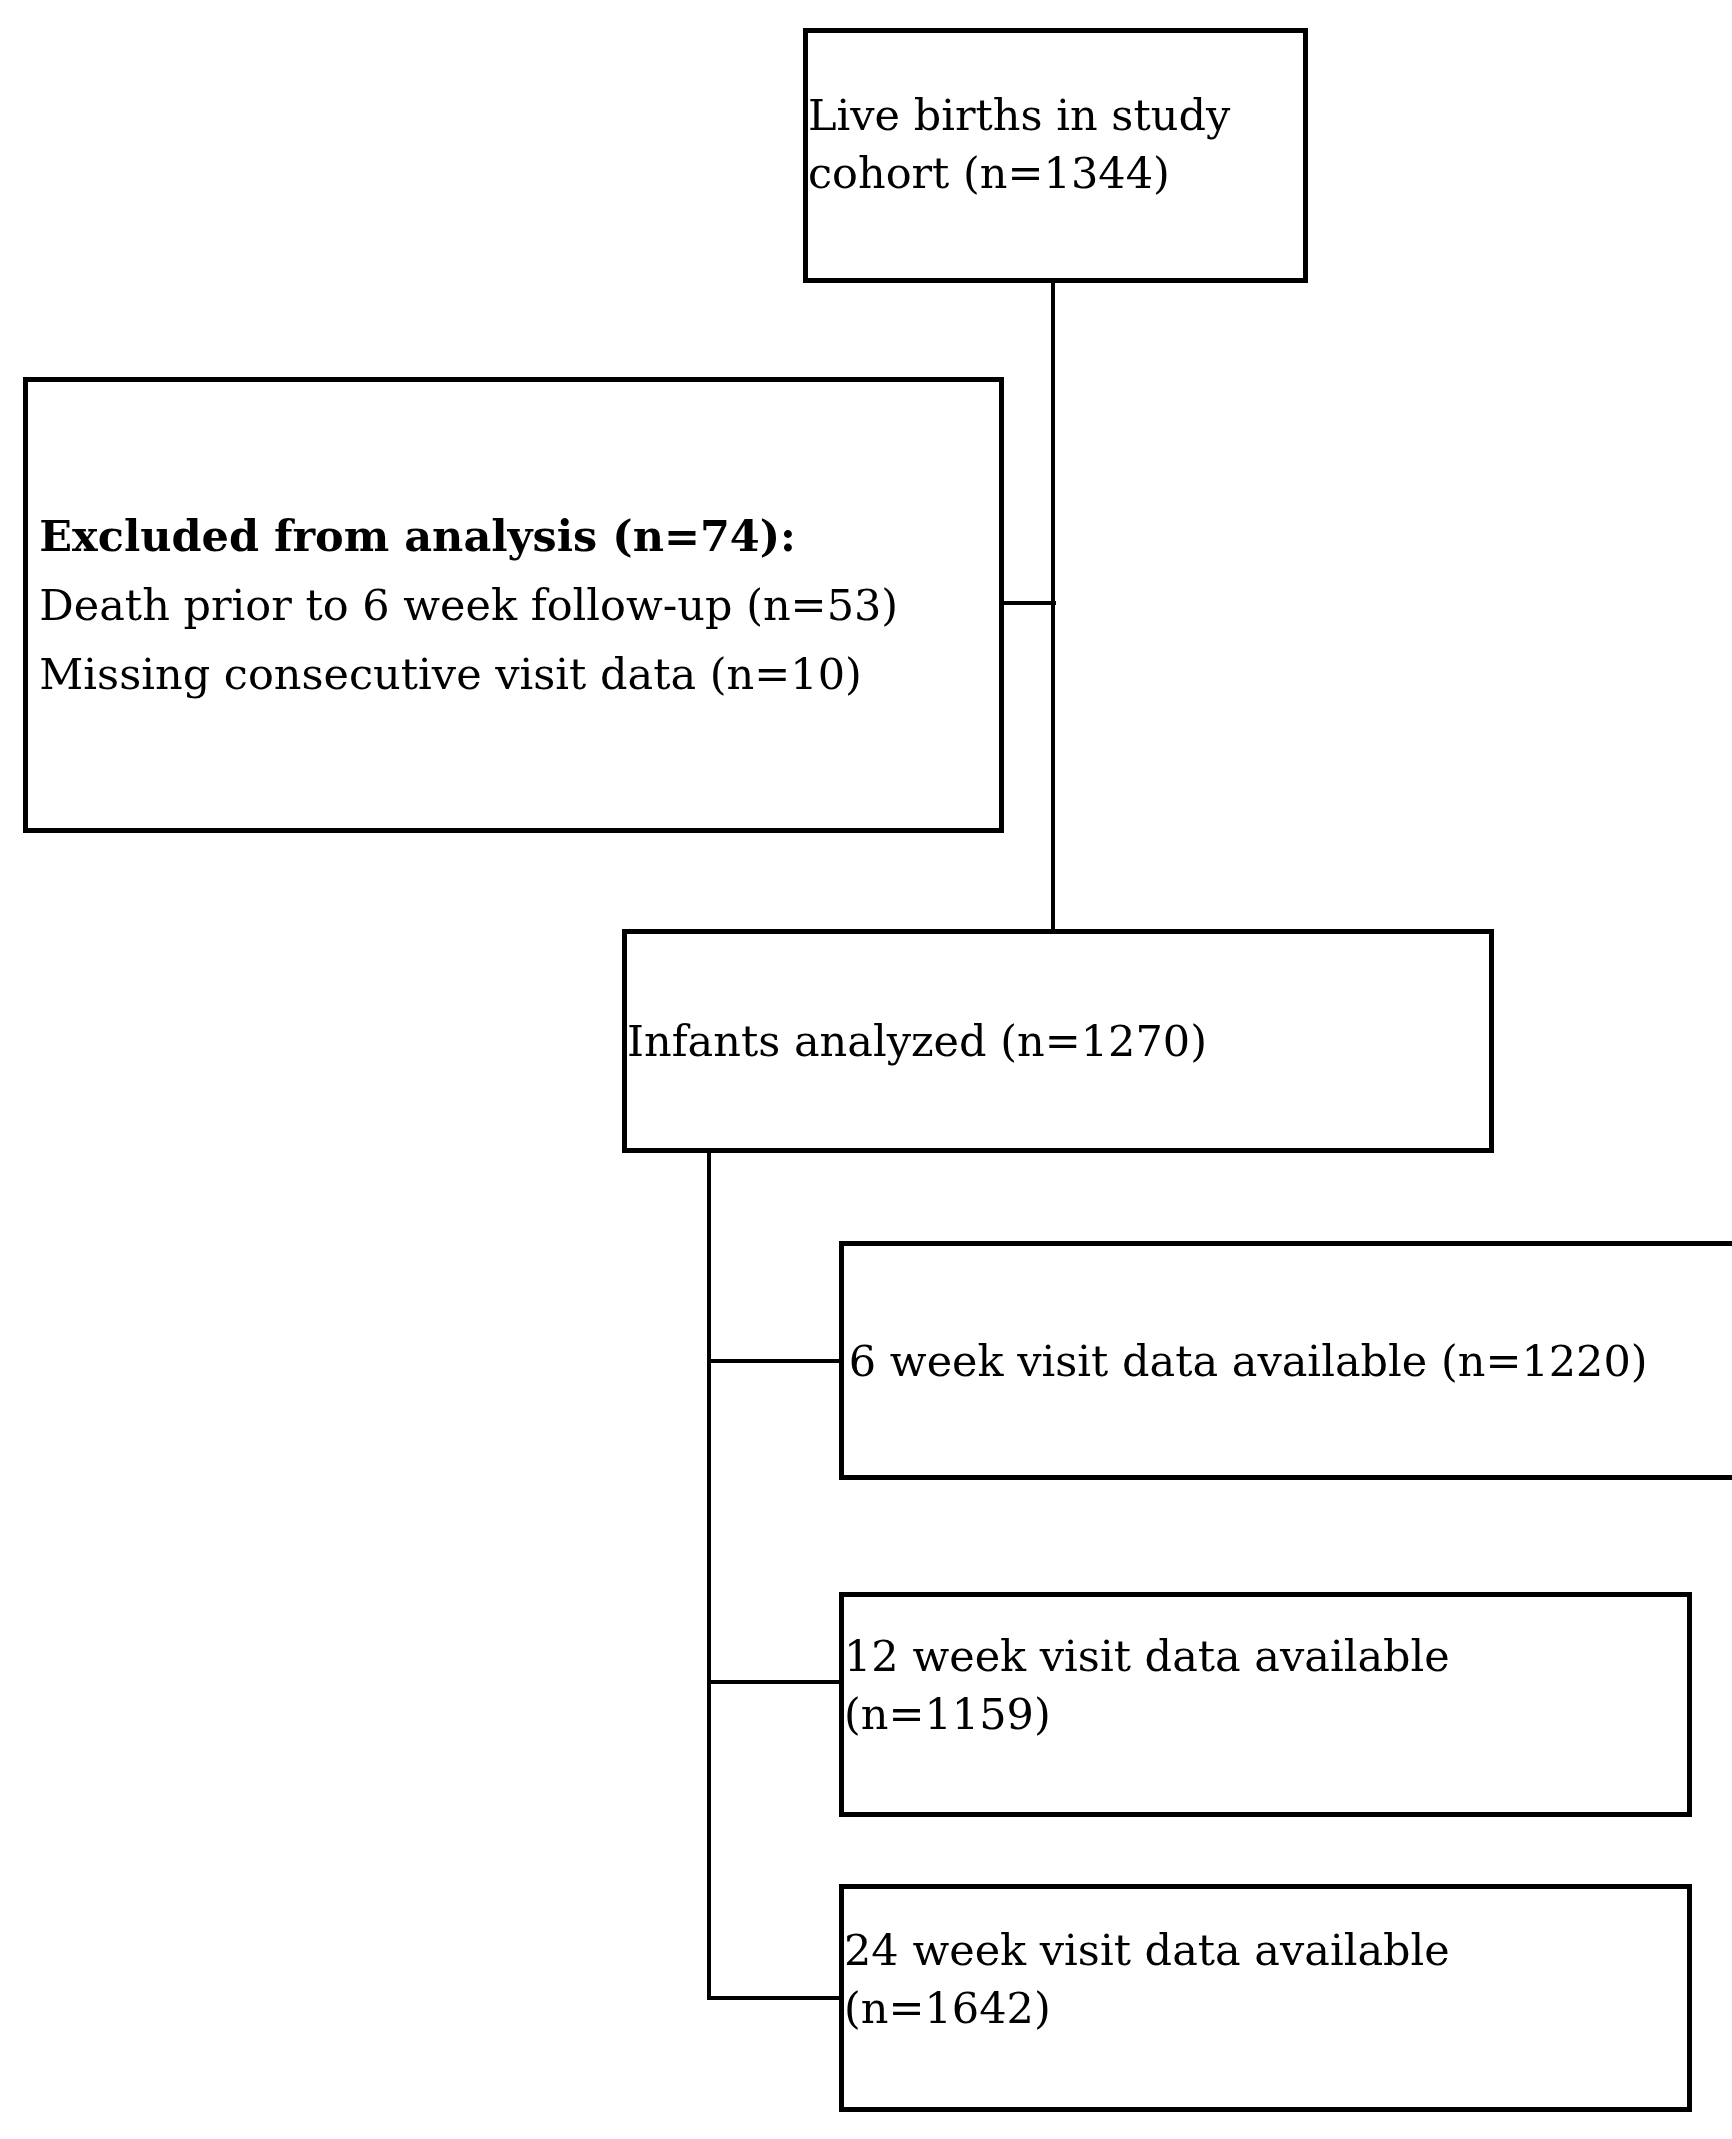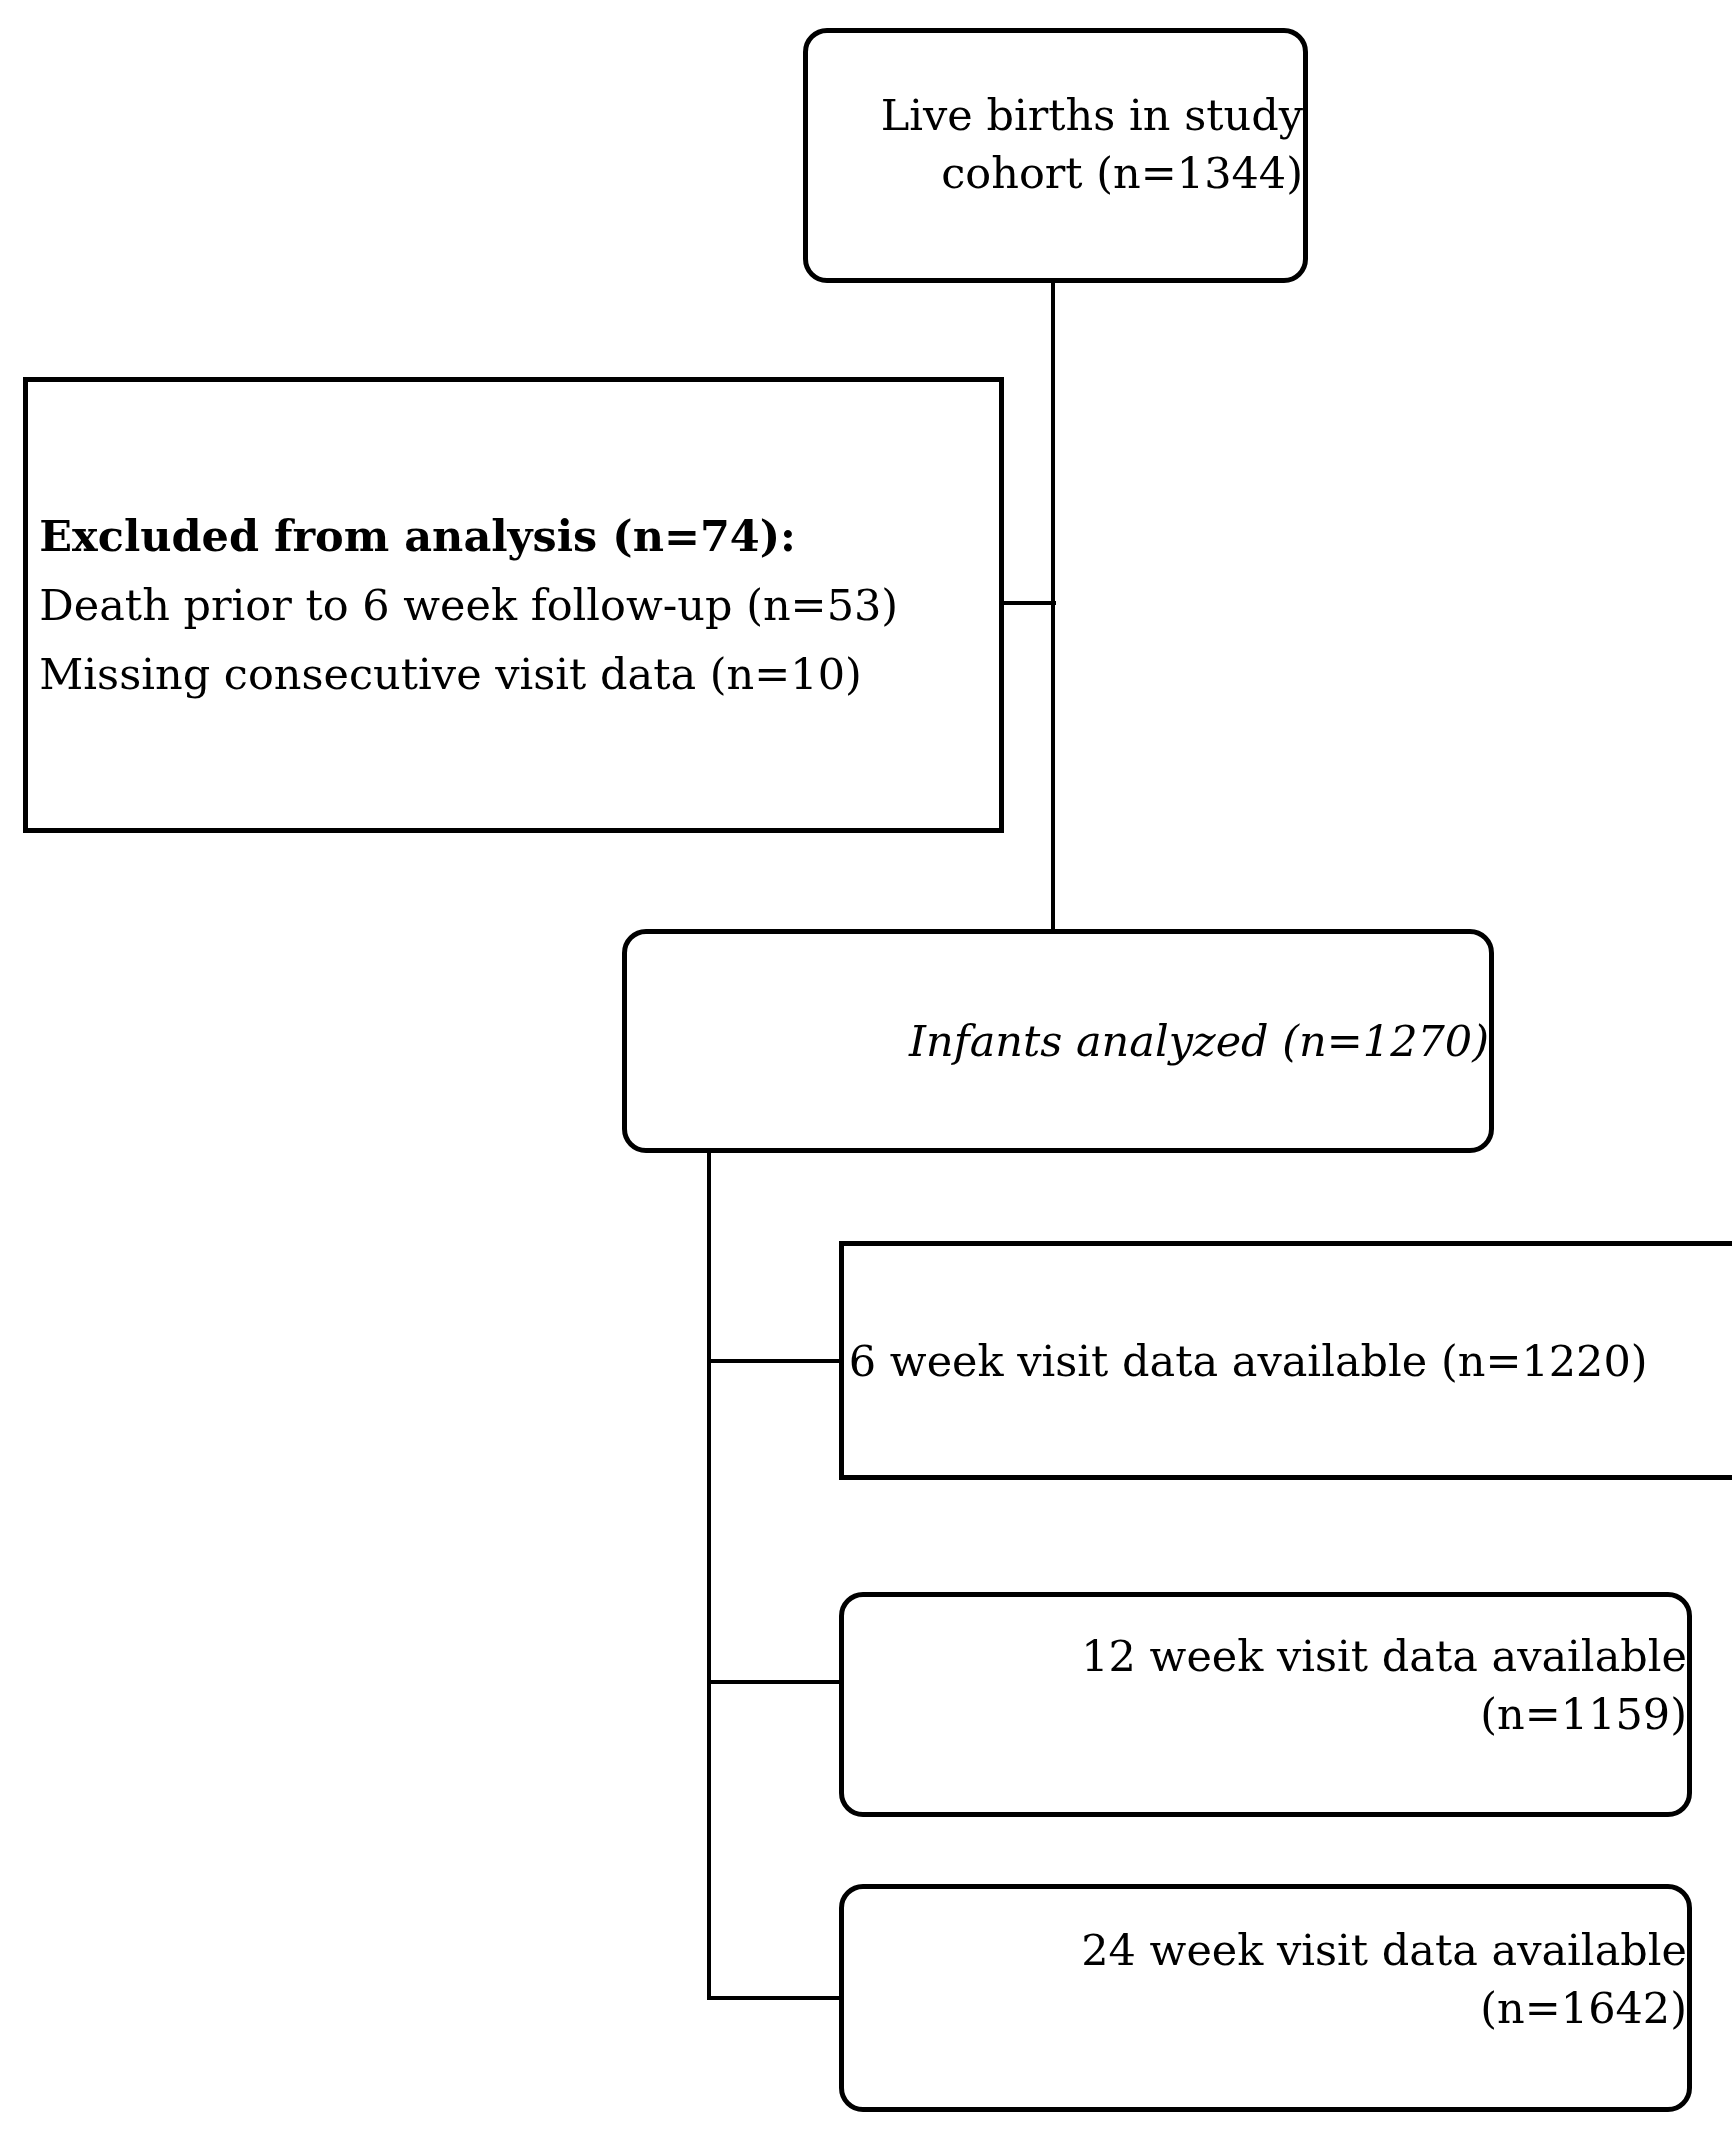--- a/index.html
+++ b/index.html
@@ -25,23 +25,22 @@
     box-sizing: border-box;
     border: 5.6px solid #000000;
     background: #ffffff;
     display: flex;
     flex-direction: column;
     justify-content: center;
     font-size: 43px;
     line-height: 58px;
   }
   .box.center {
-    align-items: flex-end;
+    align-items: flex-start;
     text-align: center;
-    border-radius: 24px;
   }
   .box.leftalign {
     align-items: flex-start;
     text-align: left;
   }
   .excluded-text {
     padding-left: 11.3px;
     padding-right: 4.8px;
     font-size: 43px;
     line-height: 69px;
@@ -65,21 +64,21 @@
     <div class="txt">Live births in study</div>
     <div class="txt">cohort (n=1344)</div>
   </div>
 
   <div class="box leftalign" style="left:23px; top:377px; width:981px; height:456px;">
     <div class="excluded-text bold txt">Excluded from analysis (n=74):</div>
     <div class="excluded-text txt">Death prior to 6 week follow-up (n=53)</div>
     <div class="excluded-text txt">Missing consecutive visit data (n=10)</div>
   </div>
 
-  <div class="box center" style="left:622px; top:929px; width:872px; height:224px;font-style:italic;">
+  <div class="box center" style="left:622px; top:929px; width:872px; height:224px;">
     <div class="txt">Infants analyzed (n=1270)</div>
   </div>
 
   <div class="box leftalign" style="left:839px; top:1241px; width:1021px; height:239px;">
     <div class="txt" style="padding-left:4.8px;">6 week visit data available (n=1220)</div>
   </div>
 
   <div class="box center" style="left:839px; top:1572px; width:853px; height:225px; padding-bottom:39px;margin-top:20px;">
     <div class="txt">12 week visit data available</div>
     <div class="txt">(n=1159)</div>

